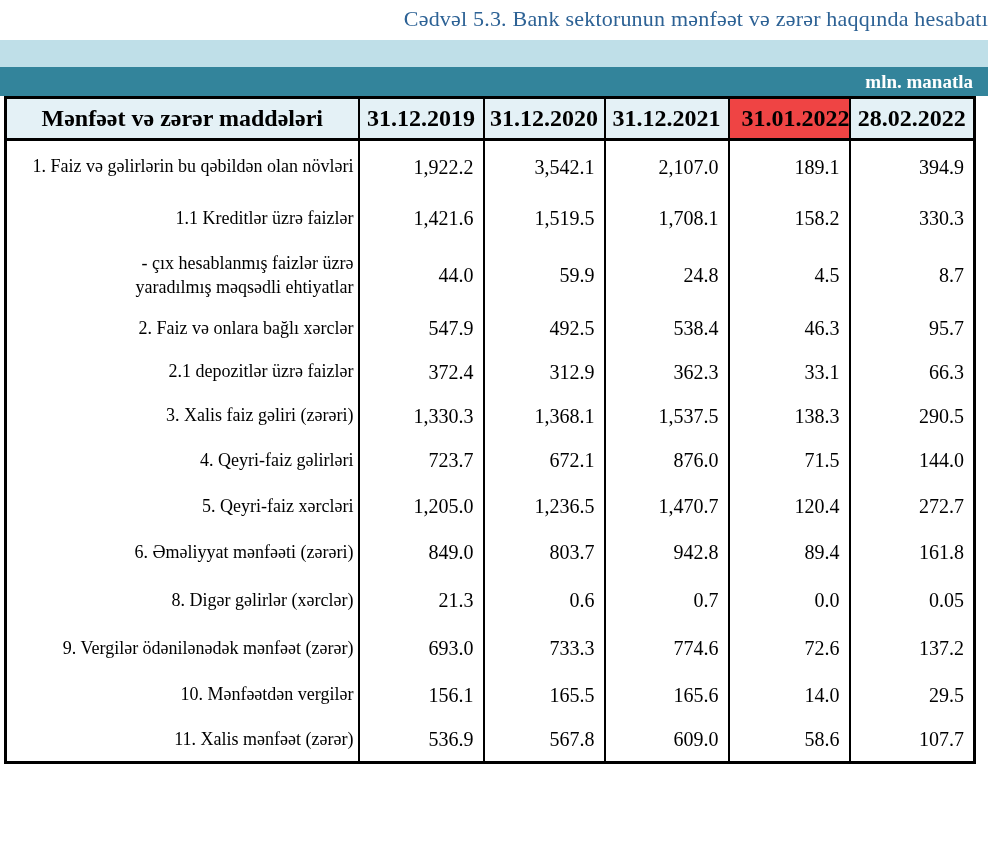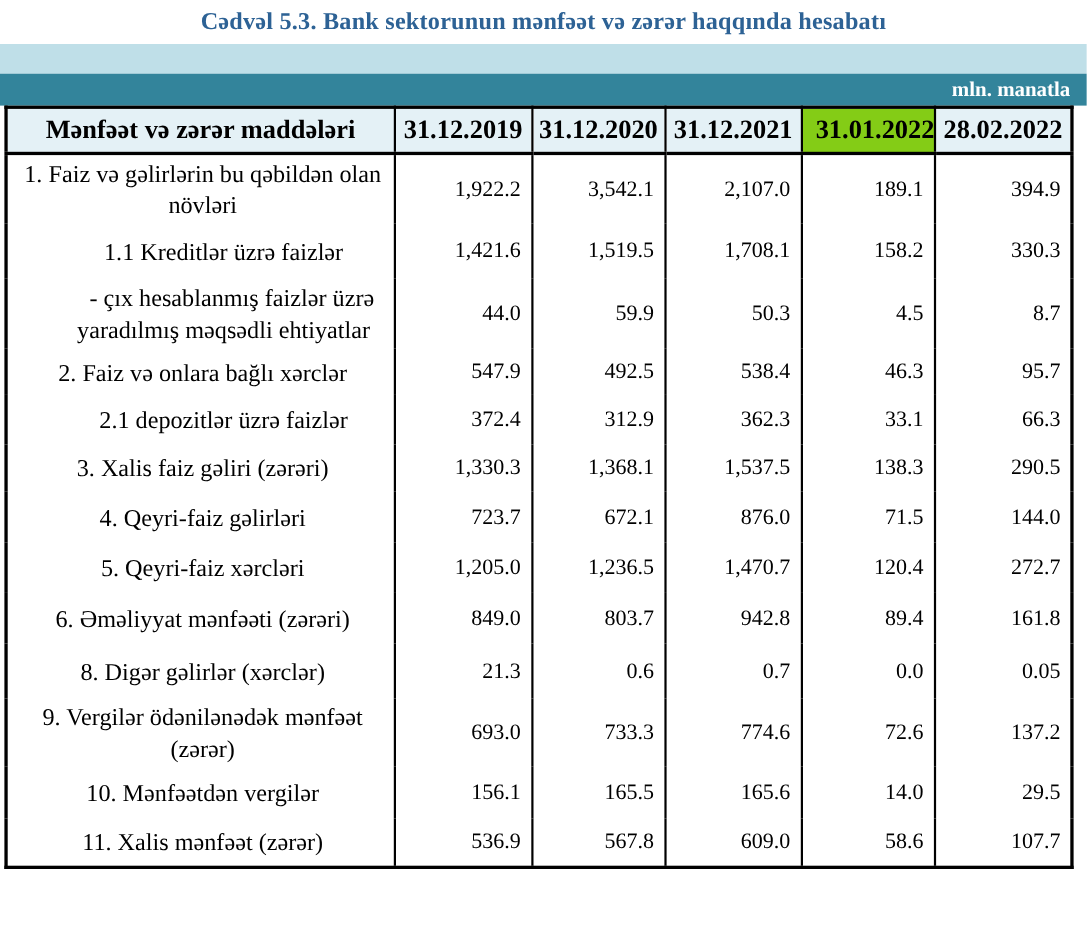--- a/index.html
+++ b/index.html
@@ -3,21 +3,21 @@
 <meta charset="utf-8">
 <style>
   html,body{margin:0;padding:0;}
   body{
     width:988px;height:857px;background:#ffffff;position:relative;
     font-family:"Liberation Serif","DejaVu Serif",serif;color:#000;
     overflow:hidden;
   }
   .page-title{
     position:absolute;top:6px;left:0;width:988px;
-    text-align:center;font-weight:bold;font-size:22px;
+    text-align:right;font-weight:normal;font-size:22px;
     letter-spacing:0.2px;
   }
   .band-light{
     position:absolute;top:40px;left:0;width:988px;height:27px;
   }
   .band-teal{
     position:absolute;top:67px;left:0;width:988px;height:29px;
     box-sizing:border-box;text-align:right;padding-right:15px;
     line-height:29px;
   }
@@ -34,21 +34,21 @@
     vertical-align:middle;
     box-sizing:border-box;
     overflow:hidden;
   }
   table.pnl th:first-child, table.pnl td:first-child{border-left:none;}
   table.pnl thead th{
     height:42px;font-size:24px;font-weight:bold;text-align:center;
     border-bottom:3px solid #000;
   }
   td.label{
-    font-size:22px;line-height:1.32;text-align:center;
+    font-size:18px;line-height:1.32;text-align:right;
     padding:2px 4px 2px 8px;white-space:pre-line;
   }
   td.label.sub{padding-left:46px;}
   td.label.dash{padding-left:46px;text-indent:15px;}
   td.num{
     font-size:20px;text-align:right;padding-right:9px;
   }
 </style>
 </head>
 <body>
@@ -67,21 +67,21 @@
     <col style="width:124px">
     <col style="width:121px">
     <col style="width:125px">
   </colgroup>
   <thead>
     <tr>
       <th style="background: rgb(228, 241, 246);">Mənfəət və zərər maddələri</th>
       <th style="background: rgb(228, 241, 246);">31.12.2019</th>
       <th style="background: rgb(228, 241, 246);">31.12.2020</th>
       <th style="background: rgb(228, 241, 246);">31.12.2021</th>
-      <th style="background: #84cc16; padding-left: 12px;">31.01.2022</th>
+      <th style="background: #ef4444; padding-left: 12px;">31.01.2022</th>
       <th style="background: rgb(228, 241, 246);">28.02.2022</th>
     </tr>
   </thead>
   <tbody id="tbody">
       <tr style="height: 54px;">
         <td class="label">1. Faiz və gəlirlərin bu qəbildən olan növləri</td>
         <td class="num">1,922.2</td>
         <td class="num">3,542.1</td>
         <td class="num">2,107.0</td>
         <td class="num">189.1</td>
@@ -93,21 +93,21 @@
         <td class="num">1,519.5</td>
         <td class="num">1,708.1</td>
         <td class="num">158.2</td>
         <td class="num">330.3</td>
       </tr>
       <tr style="height: 64px;">
         <td class="label dash">-  çıx hesablanmış faizlər üzrə
 yaradılmış məqsədli ehtiyatlar</td>
         <td class="num">44.0</td>
         <td class="num">59.9</td>
-        <td class="num">50.3</td>
+        <td class="num">24.8</td>
         <td class="num">4.5</td>
         <td class="num">8.7</td>
       </tr>
       <tr style="height: 42px;">
         <td class="label">2. Faiz və onlara bağlı xərclər</td>
         <td class="num">547.9</td>
         <td class="num">492.5</td>
         <td class="num">538.4</td>
         <td class="num">46.3</td>
         <td class="num">95.7</td>

